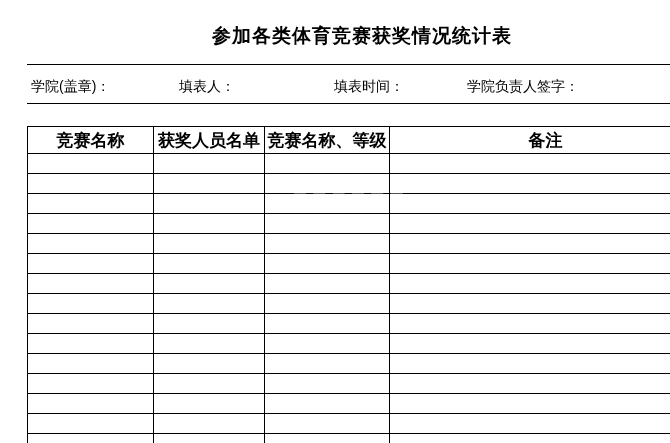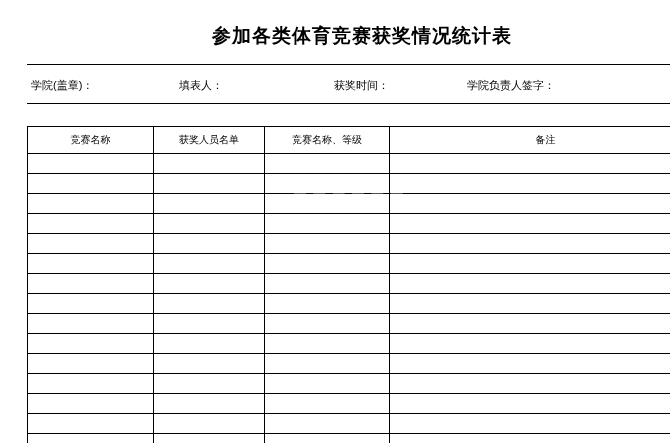--- a/index.html
+++ b/index.html
@@ -50,21 +50,21 @@
   
   .meta-row {
     position: absolute;
     left: 0;
     top: 72px;
     width: 670px;
     height: 28px;
   }
   .meta-item {
     position: absolute;
-    font-size: 11px;
+    font-size: 14px;
     color: #000000;
     white-space: nowrap;
     top: 6px;
   }
   .meta-1 { left: 4px; }
   .meta-2 { left: 152px; }
   .meta-3 { left: 307px; }
   .meta-4 { left: 440px; }
 
   .hr-meta {
@@ -90,22 +90,22 @@
     height: 19px;
     padding: 0;
     font-size: 11px;
     color: #000000;
     text-align: center;
     vertical-align: middle;
     overflow: hidden;
   }
   table.grid tr.header-row td {
     height: 26px;
-    font-size: 10px;
-    font-weight: normal;
+    font-size: 17px;
+    font-weight: bold;
   }
   .c1 { width: 125px; }
   .c2 { width: 110px; }
   .c3 { width: 124px; }
   .c4 { width: 311px; }
 
   
   .ghost {
     position: absolute;
     left: 267px;
@@ -124,21 +124,21 @@
 
   <div class="title-row">
     <div class="title-text">参加各类体育竞赛获奖情况统计表</div>
   </div>
 
   <div class="hr-top"></div>
 
   <div class="meta-row">
     <span class="meta-item meta-1">学院(盖章)：</span>
     <span class="meta-item meta-2">填表人：</span>
-    <span class="meta-item meta-3">获奖时间：</span>
+    <span class="meta-item meta-3">填表时间：</span>
     <span class="meta-item meta-4">学院负责人签字：</span>
   </div>
 
   <div class="hr-meta"></div>
 
   <table class="grid">
     <tbody>
       <tr class="header-row">
         <td class="c1">竞赛名称</td>
         <td class="c2">获奖人员名单</td>

